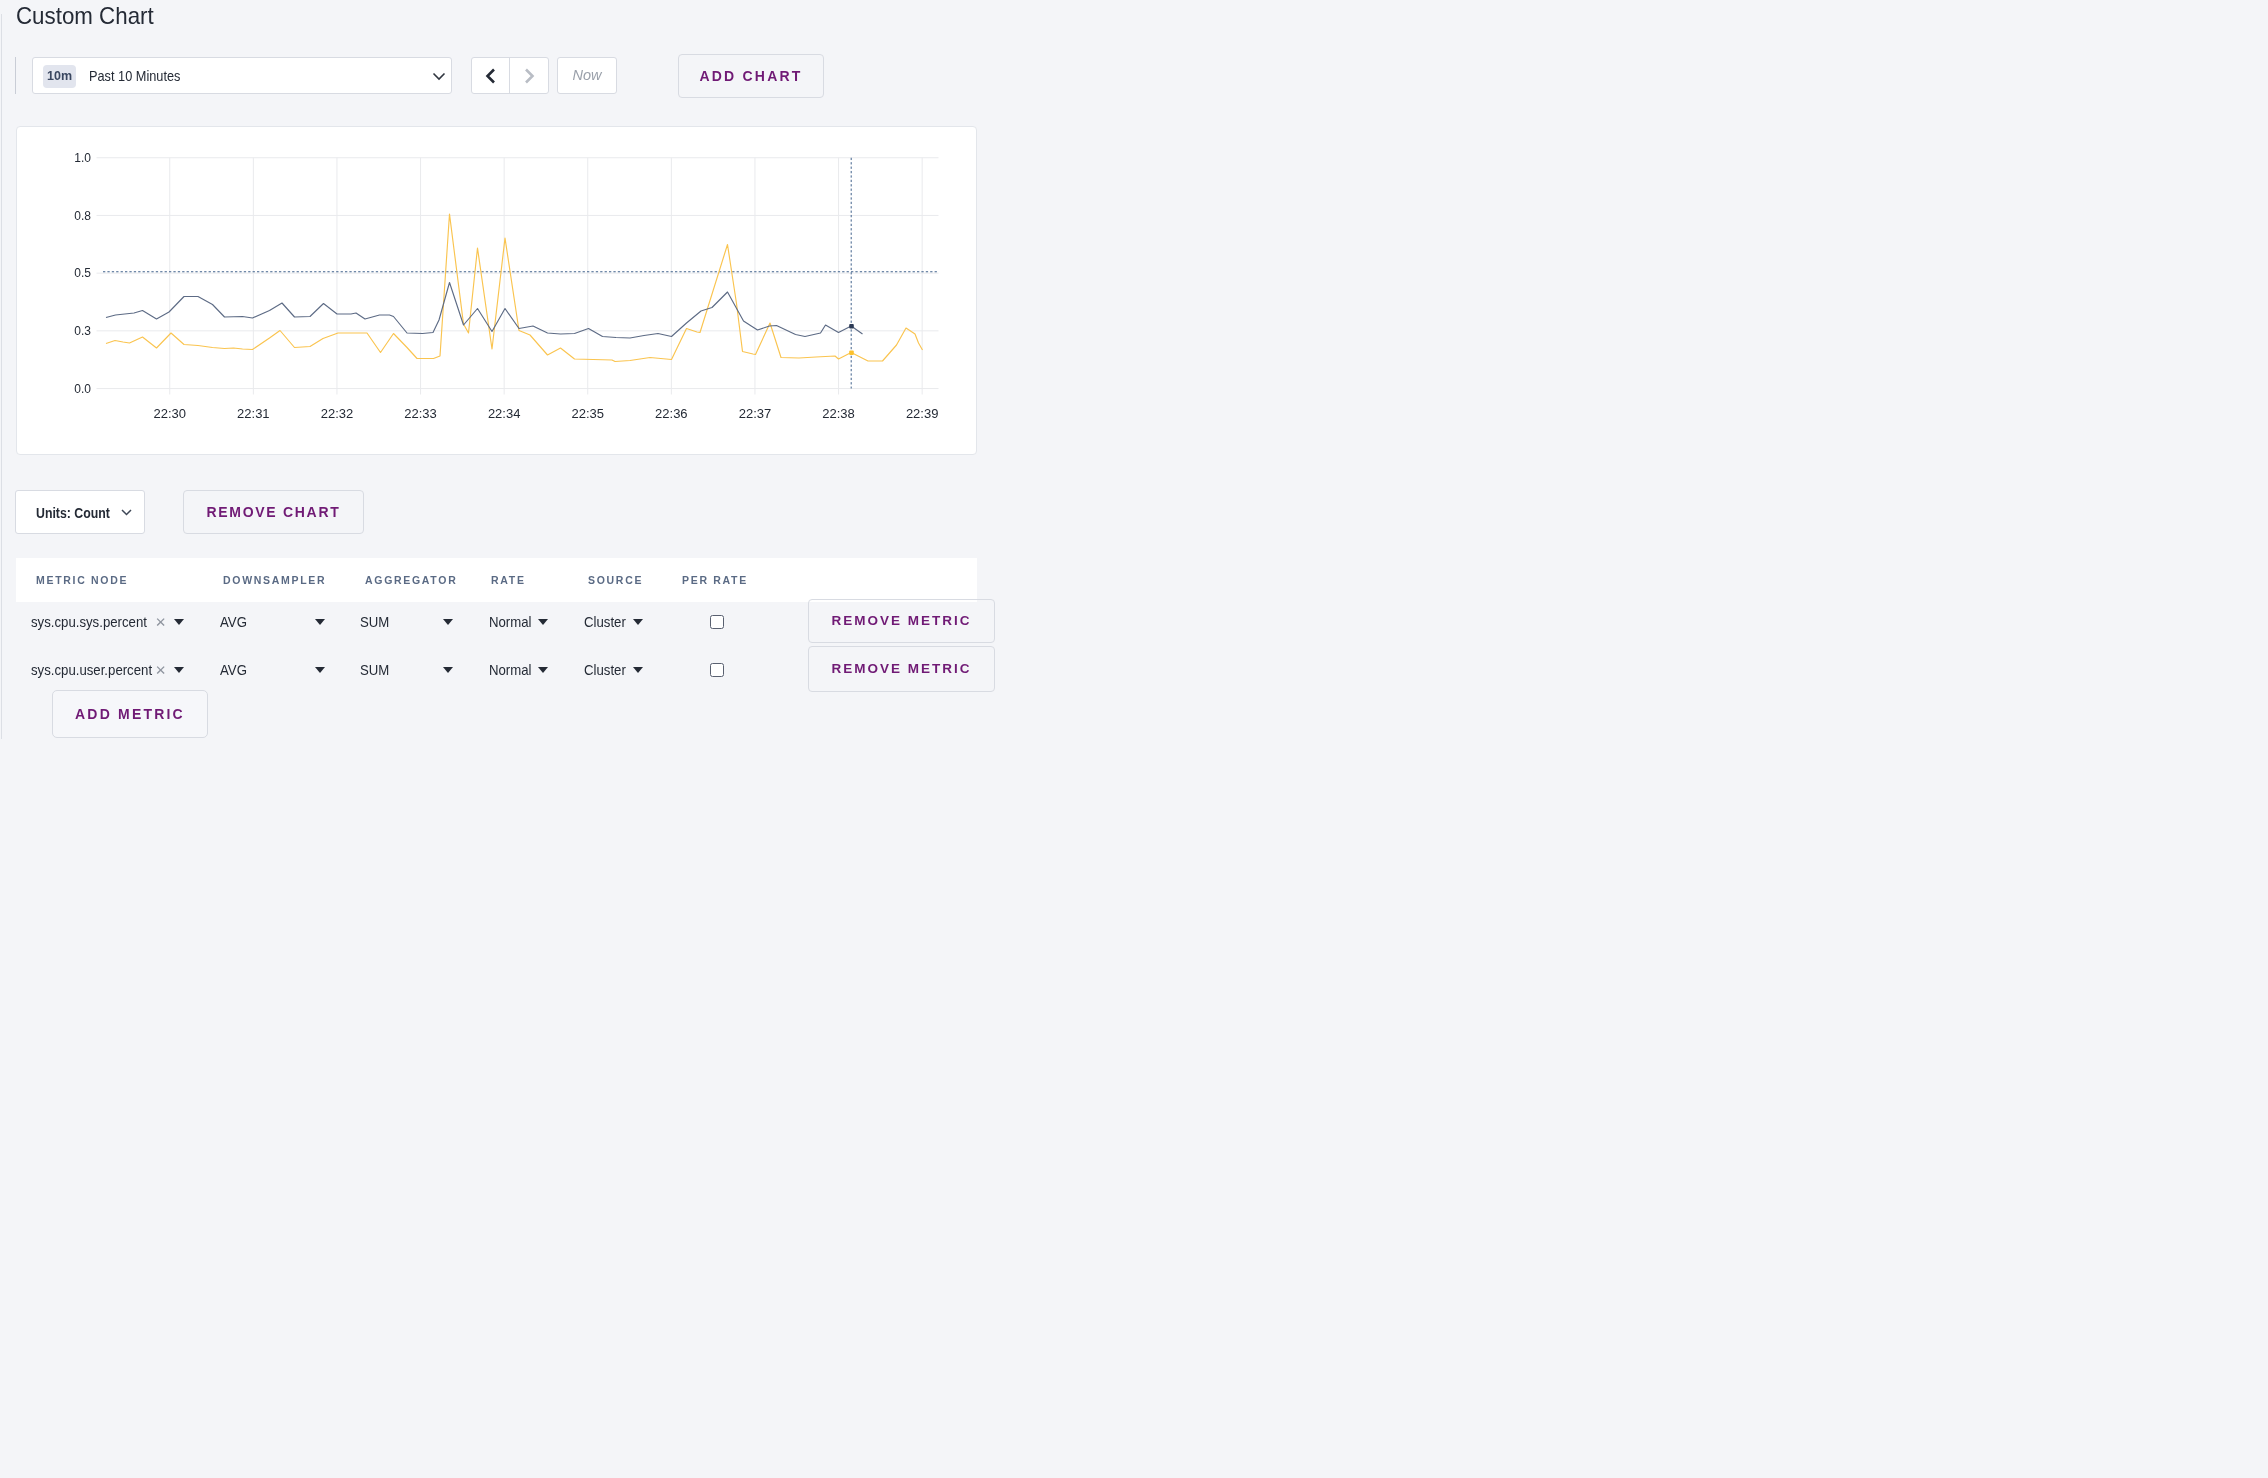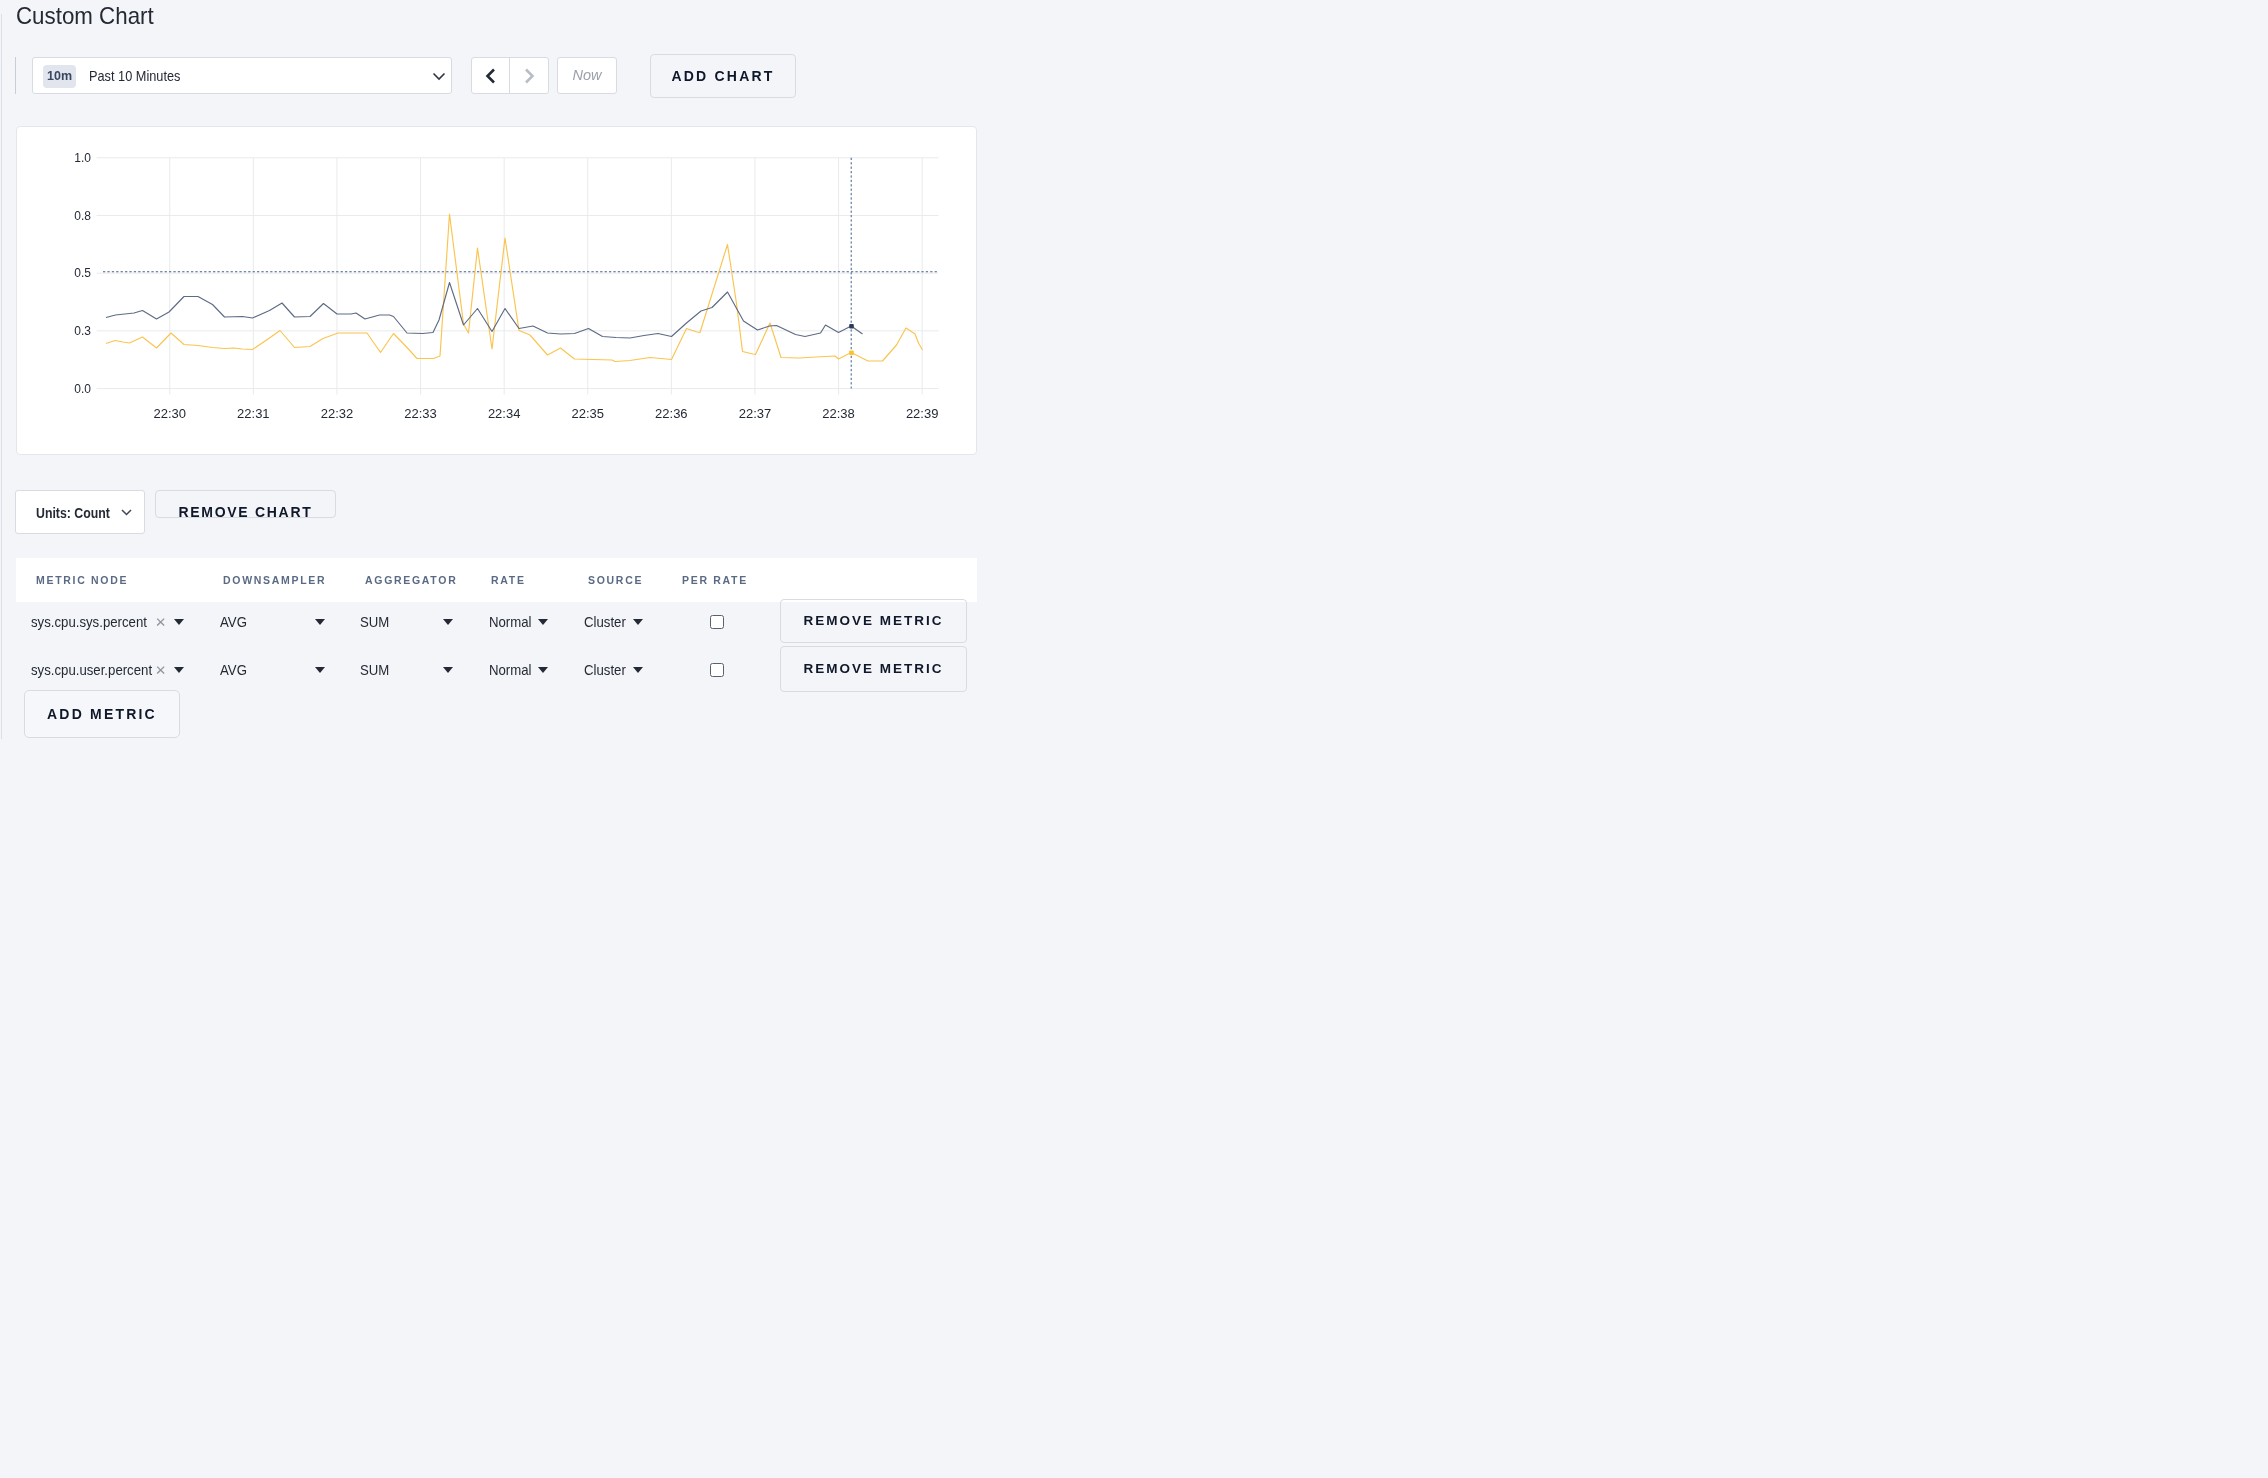--- a/index.html
+++ b/index.html
@@ -11,34 +11,34 @@
   
   #ctl-divider { left:15px; top:57px; width:1px; height:37px; background:#c9cdd6; }
   #dropdown { left:32px; top:57px; width:420px; height:37px; background:#fff; border:1px solid #d8dbe2; border-radius:3px; }
   #badge10m { left:10px; top:7px; height:23px; padding:0 4px; background:#e2e5ee; border-radius:4px; font-size:12.5px; font-weight:bold; color:#3a4760; line-height:23px; }
   #pastlabel { left:56px; top:9px; font-size:15px; color:#242a35; transform:scaleX(0.85); transform-origin:0 0; }
   #ddchev { left:399px; top:14px; }
   #arrows { left:471px; top:57px; width:78px; height:37px; background:#fff; border:1px solid #d8dbe2; border-radius:3px; display:flex; }
   #arrows .cell { width:50%; height:100%; display:flex; align-items:center; justify-content:center; }
   #arrows .cell:first-child { border-right:1px solid #d8dbe2; }
   #nowbtn { left:557px; top:57px; width:60px; height:37px; background:#fff; border:1px solid #d8dbe2; border-radius:3px; text-align:center; line-height:35px; font-size:14.5px; font-weight:500; color:#9aa0aa;font-style:italic; }
-  .btn { border:1px solid #d8dbe2; border-radius:4px; color:#0f172a; font-weight:bold; letter-spacing:2.2px; text-align:center; }
+  .btn { border:1px solid #d8dbe2; border-radius:4px; color:#701a75; font-weight:bold; letter-spacing:2.2px; text-align:center;margin-left:28px; }
   #addchart { left:650px; top:54px; width:146px; height:44px; font-size:14px; line-height:42px; }
   
   #panel { left:16px; top:126px; width:961px; height:329px; background:#fff; border:1px solid #e3e6eb; border-radius:4px; }
   #chartsvg { left:0; top:0; }
   
   #tooltip { left:861px; top:249px; width:270px; height:92px; background:#fff; border:1px solid #e9ebef; border-radius:5px; box-shadow:0 1px 4px rgba(60,70,90,0.07); }
   #tooltip .t { position:absolute; font-size:11px; color:#3a4c68; white-space:nowrap; transform-origin:0 0; }
   .sq { position:absolute; width:9px; height:9px; background:#fff; }
   
   #unitsbox { left:15px; top:490px; width:130px; height:44px; background:#fff; border:1px solid #d8dbe2; border-radius:3px;padding-left:28px; }
   #unitslabel { left:20px; top:13px; font-size:15px; font-weight:bold; color:#242a35; transform:scaleX(0.82); transform-origin:0 0; }
   #unitschev { left:105px; top:18px; }
-  #removechart { left:155px; top:490px; width:181px; height:28px; font-size:14px; line-height:42px; letter-spacing:1.7px; }
+  #removechart { left:155px; top:490px; width:181px; height:44px; font-size:14px; line-height:42px; letter-spacing:1.7px; }
   
   #thead { left:16px; top:558px; width:961px; height:44px; background:#fff; }
   .hl { position:absolute; top:16px; font-size:10.5px; letter-spacing:1.7px; color:#5a6a84; font-weight:bold; }
   .rowtext { position:absolute; font-size:15px; color:#242a35; white-space:nowrap; transform:scaleX(0.88); transform-origin:0 50%; }
   .xicon { position:absolute; font-size:13.5px; color:#8f959f; }
   .caret { position:absolute; width:0; height:0; border-left:5.5px solid transparent; border-right:5.5px solid transparent; border-top:6.5px solid #242a35; }
   .cbx { position:absolute; width:14px; height:14px; background:#fff; border:1.5px solid #596070; border-radius:2.5px; }
   .rmbtn { position:absolute; left:780px; width:187px; height:44px; font-size:13.5px; line-height:42px; letter-spacing:2px; }
   #addmetric { left:24px; top:690px; width:156px; height:48px; font-size:14px; line-height:46px; background:#f6f7fa; border-radius:5px; }
 </style>

